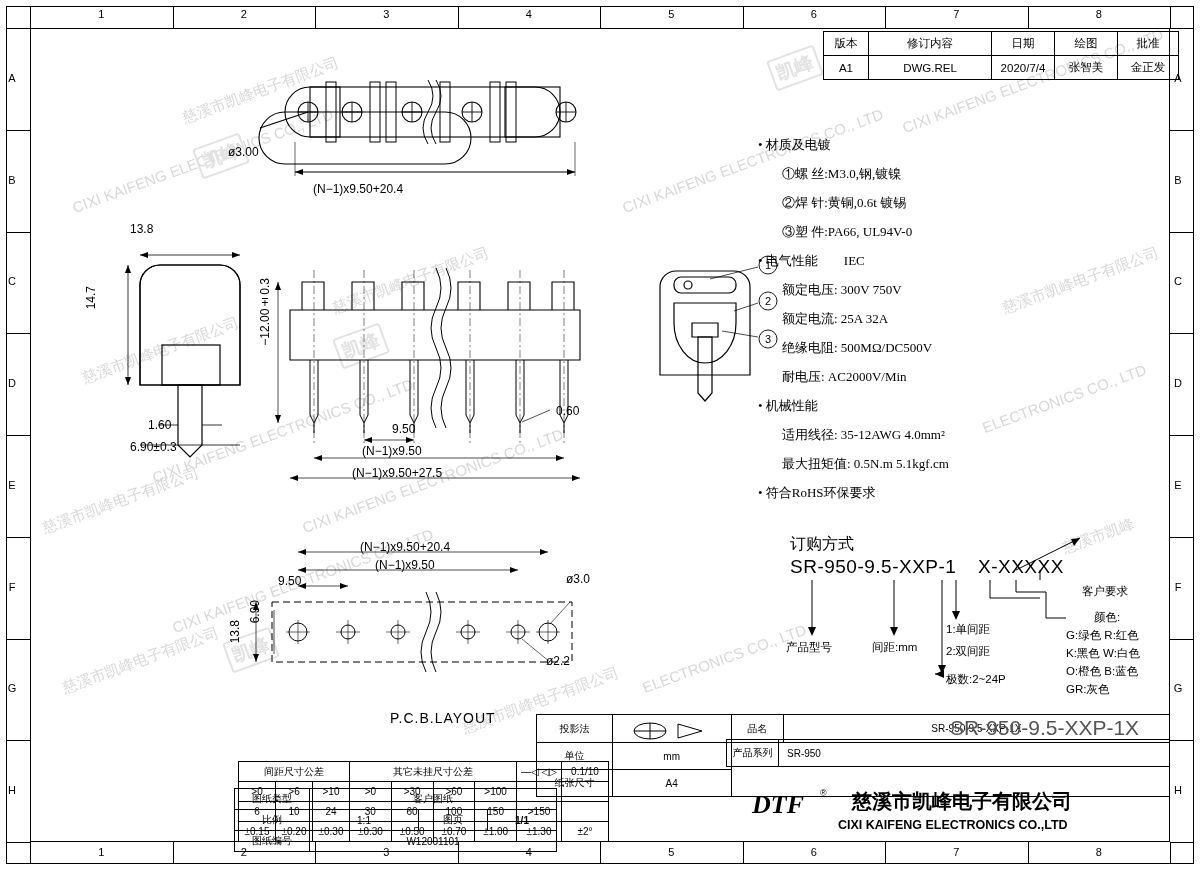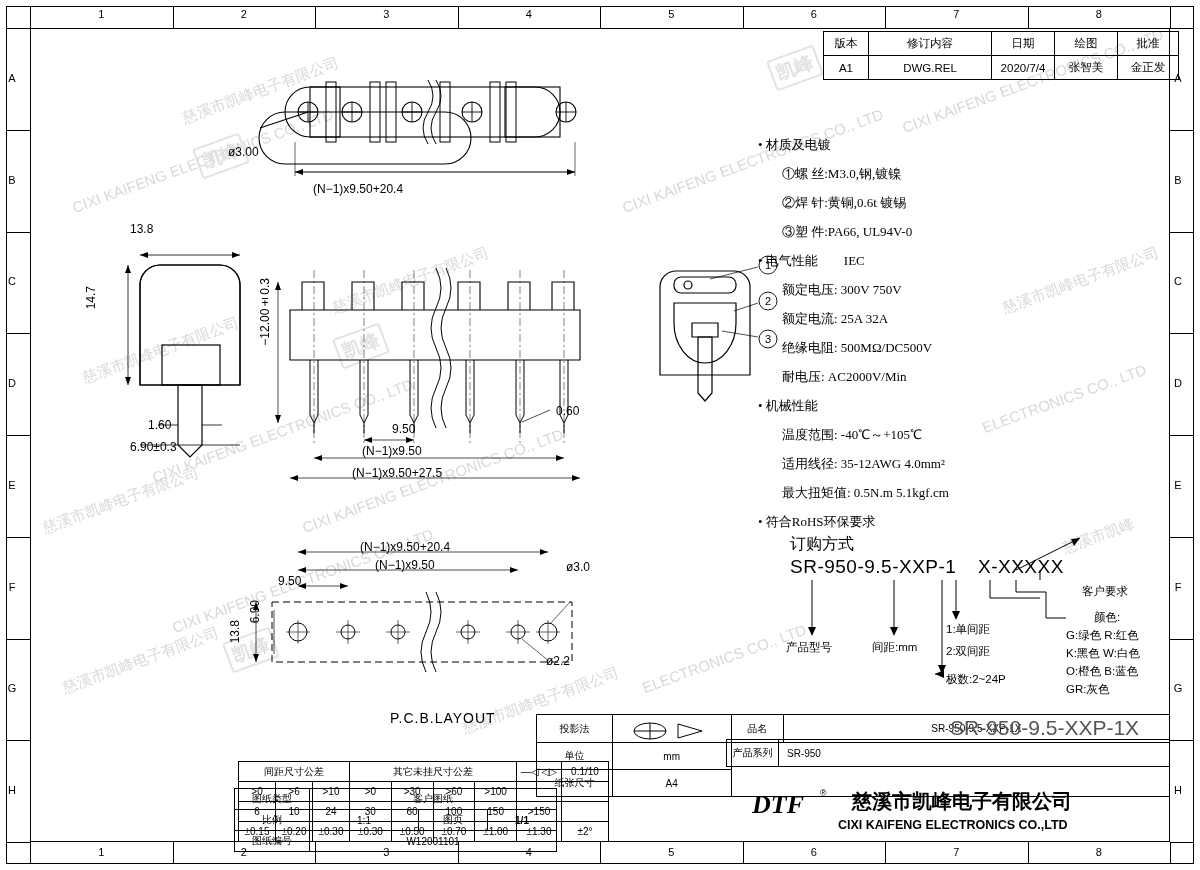--- a/index.html
+++ b/index.html
@@ -369,21 +369,21 @@
       <path d="M26,62 l-3,8 h6 z" fill="#000" stroke="none"></path>
         <path d="M26,122 l-3,-8 h6 z" fill="#000" stroke="none"></path>
       <line x1="44" y1="70" x2="44" y2="114" stroke-width="0.7"></line>
     </g>
   </svg>
   <div class="lbl" style="left:360px;top:540px;">(N−1)x9.50+20.4</div>
   <div class="lbl" style="left:375px;top:558px;">(N−1)x9.50</div>
   <div class="lbl" style="left:278px;top:574px;">9.50</div>
   <div class="lbl v" style="left:228px;top:620px;">13.8</div>
   <div class="lbl v" style="left:248px;top:600px;">6.90</div>
-  <div class="lbl" style="left:566px;top:560px;text-align:center;">ø3.0</div>
+  <div class="lbl" style="left:566px;top:572px;text-align:center;">ø3.0</div>
   <div class="lbl" style="left:546px;top:654px;">ø2.2</div>
   <div class="pcb-label">P.C.B.LAYOUT</div>
 
   <table class="revtbl">
     <thead>
         <tr id="rev-head">
           <td class="c1">版本</td>
           <td class="c2">修订内容</td>
           <td class="c3">日期</td>
           <td class="c4">绘图</td>
@@ -405,21 +405,20 @@
       <div class="b">• 材质及电镀</div>
       <div class="ind">①螺 丝:M3.0,钢,镀镍</div>
       <div class="ind">②焊 针:黄铜,0.6t 镀锡</div>
       <div class="ind">③塑 件:PA66, UL94V-0</div>
       <div class="b">• 电气性能&nbsp;&nbsp;&nbsp;&nbsp;&nbsp;&nbsp;&nbsp;&nbsp;IEC</div>
       <div class="ind">额定电压: 300V   750V</div>
       <div class="ind">额定电流: 25A   32A</div>
       <div class="ind">绝缘电阻: 500MΩ/DC500V</div>
       <div class="ind">耐电压: AC2000V/Min</div>
       <div class="b">• 机械性能</div>
-      <div class="ind">温度范围: -40℃～+105℃</div>
       <div class="ind">适用线径: 35-12AWG 4.0mm²</div>
       <div class="ind">最大扭矩值: 0.5N.m 5.1kgf.cm</div>
       <div class="b">• 符合RoHS环保要求</div>
     </div>
 
   <div class="ord-title">订购方式</div>
   <div class="ord-code">
     <span>SR-950-9.5-XXP-1</span>
     <span style="display:inline-block;width:10px;"></span>
     <span>X-XXXXX</span>

